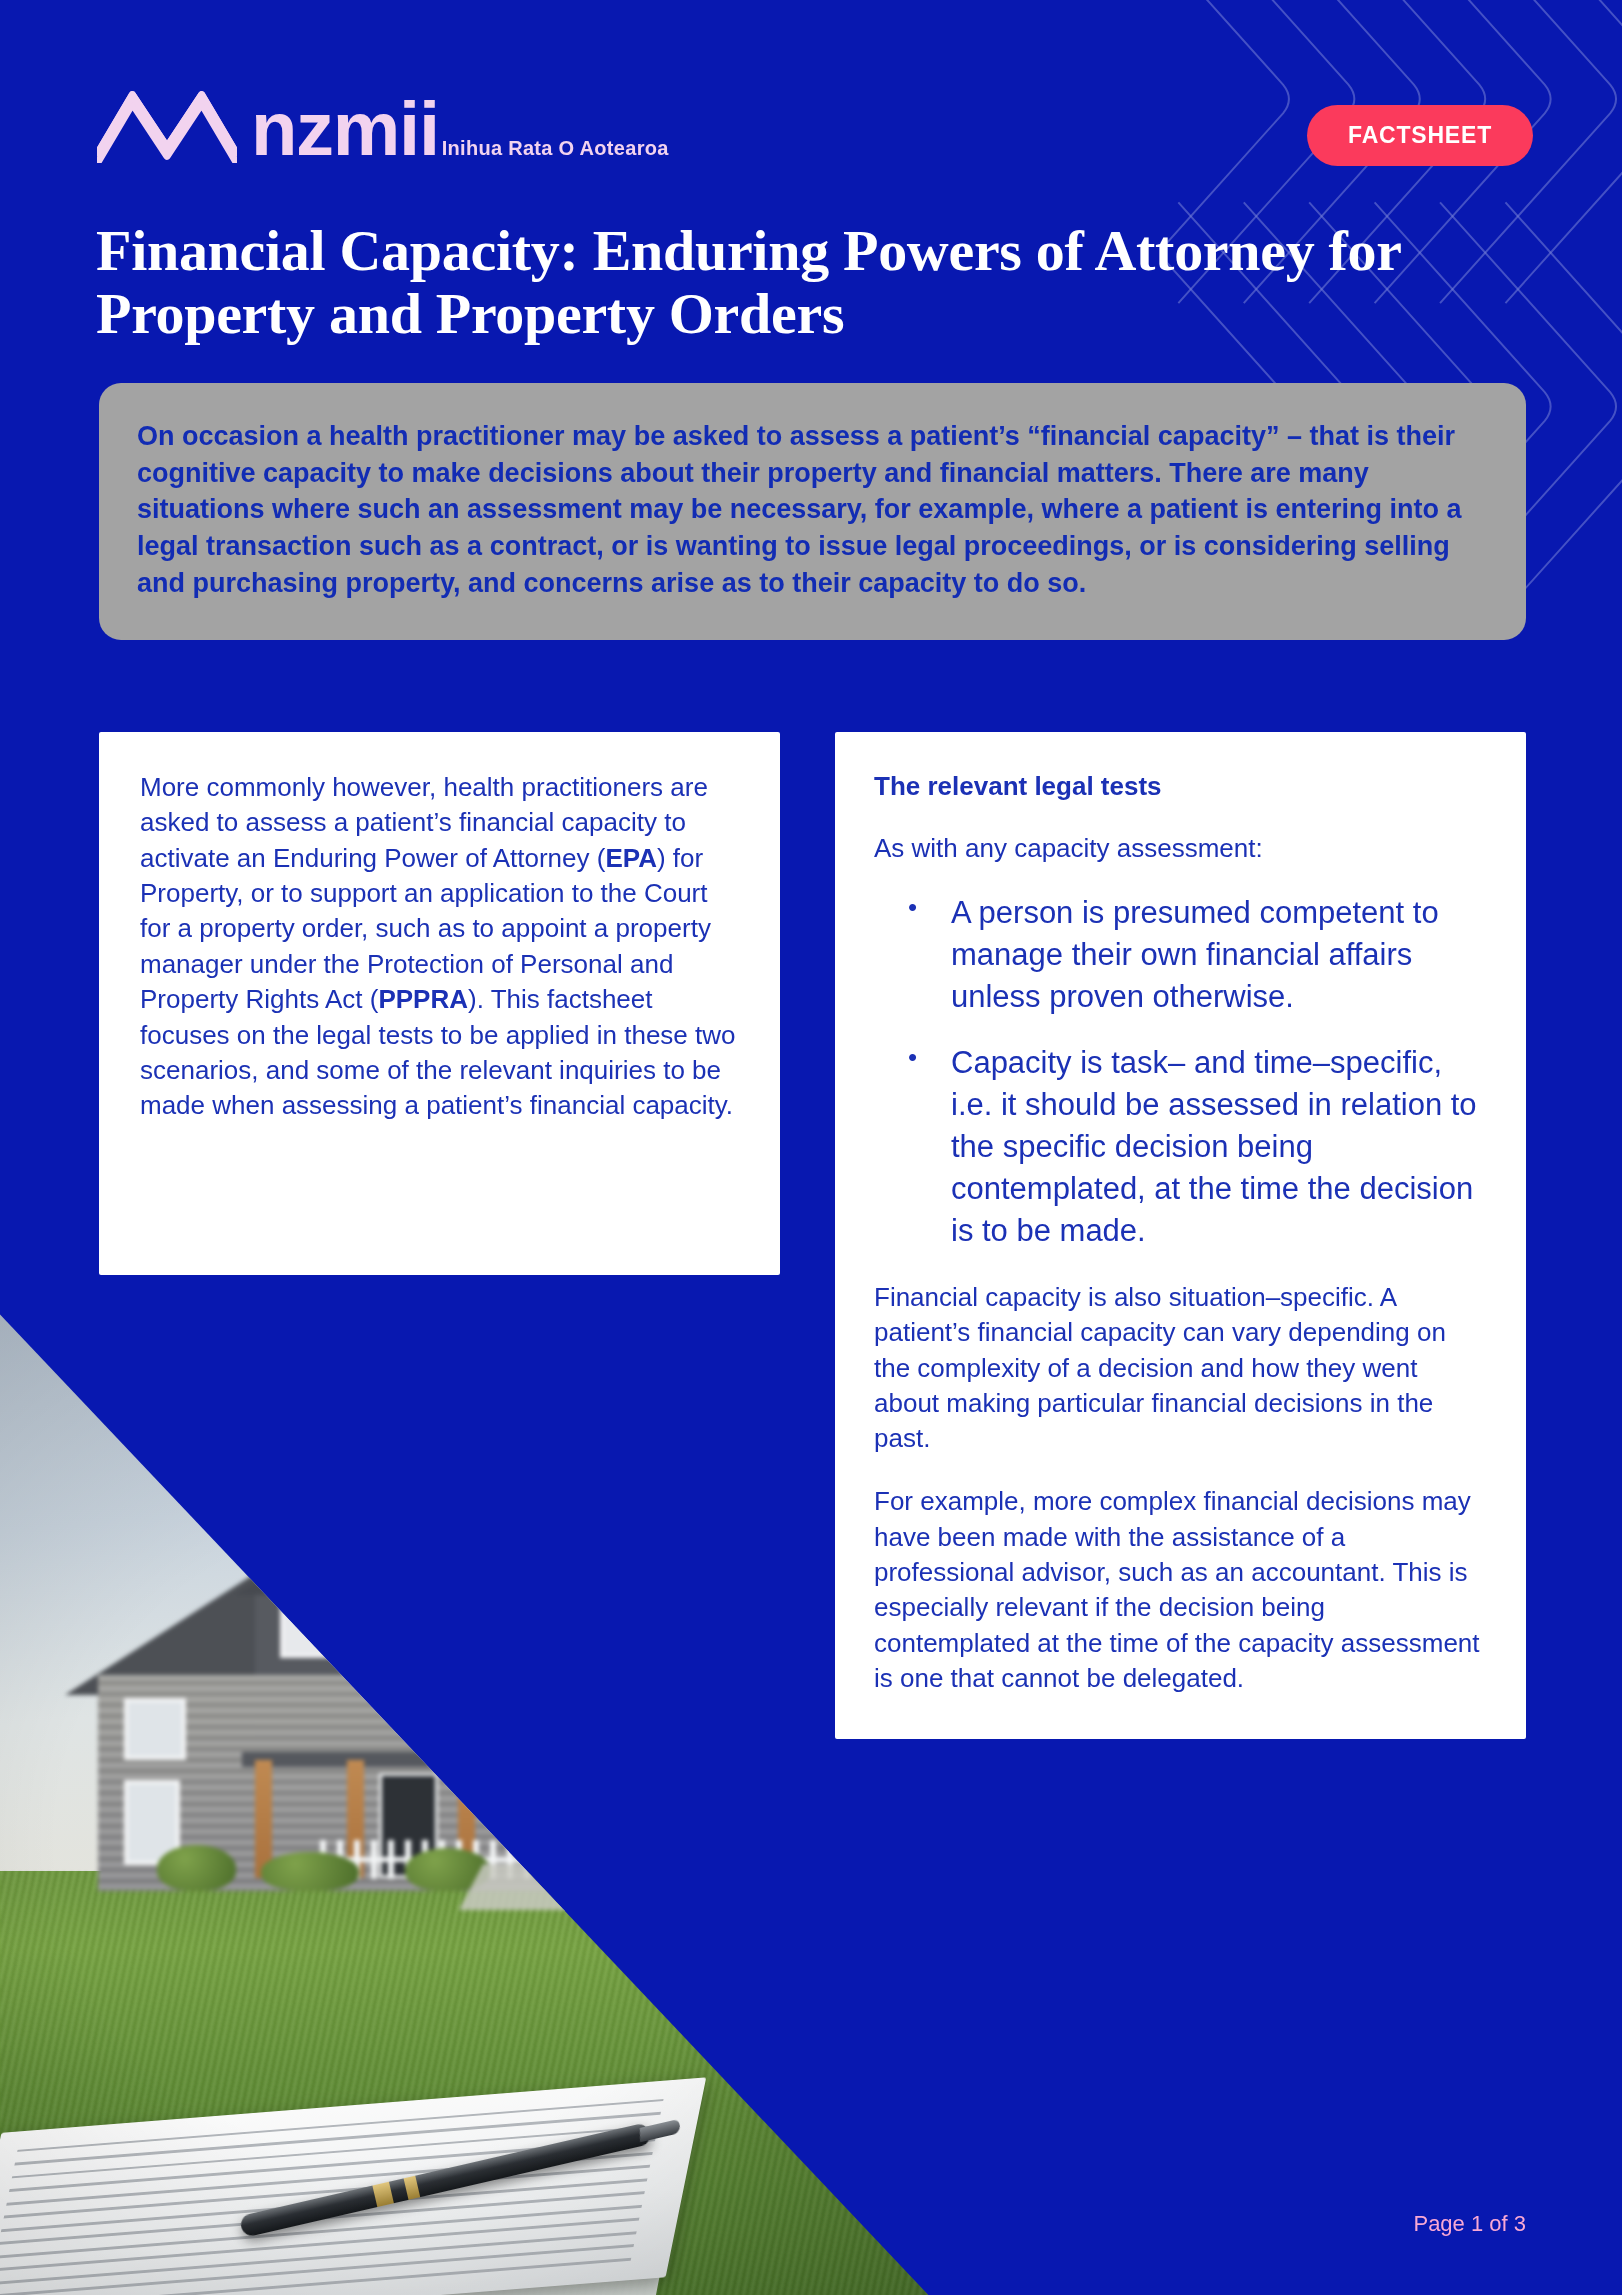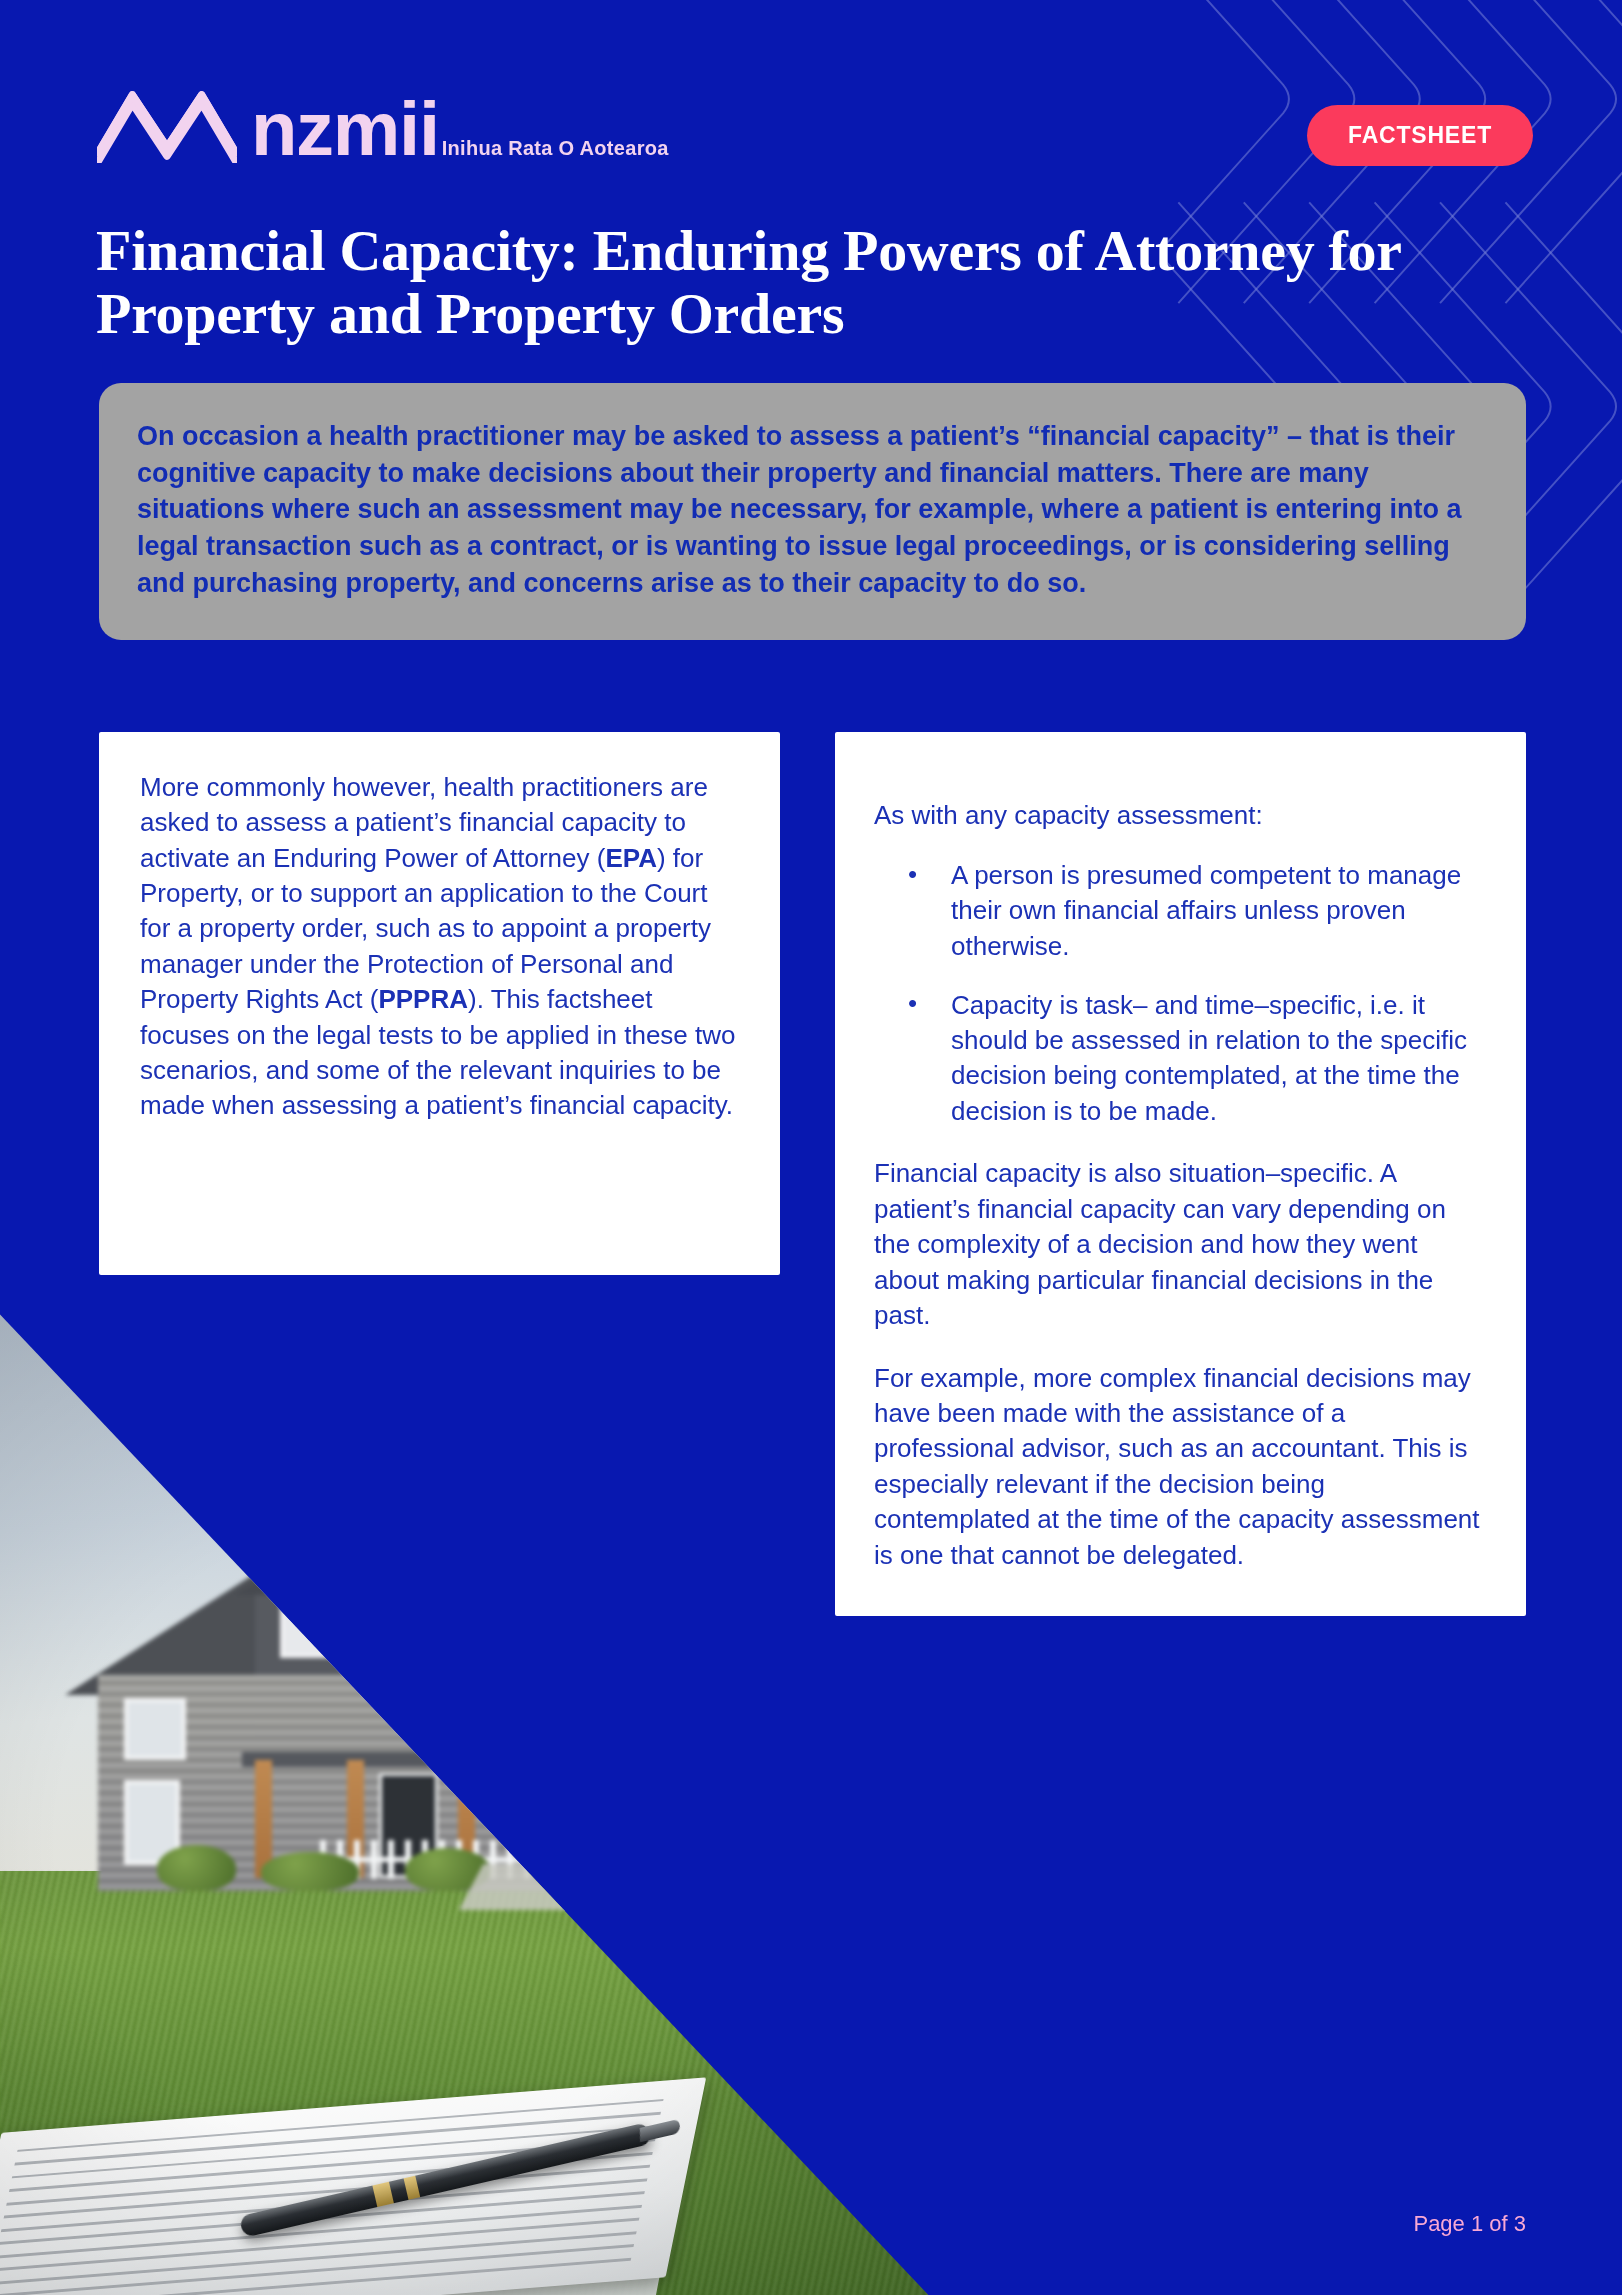--- a/index.html
+++ b/index.html
@@ -172,21 +172,21 @@
     font-size:26px; line-height:1.36;
   }
   .body-txt b{ font-weight:700; }
   .card-right .sec-head{
     color:#1B31B5; font-size:26px; font-weight:700; line-height:1.3;
   }
   .gap{ height:27.5px; }
   ul.bullets{ list-style:none; margin:25px 0 0 0; }
   ul.bullets li{
     position:relative;
-    color:#1B31B5; font-size:26px; line-height:1.36;
+    color:#1B31B5; font-size:31px; line-height:1.36;
     padding-left:77px; margin-bottom:23.6px;
   }
   ul.bullets li:last-child{ margin-bottom:0; }
   ul.bullets li:before{
     content:"•"; position:absolute; left:34px; top:-1.3px; font-size:26px;
   }
 
   .page-no{
     position:absolute; right:97px; bottom:58px;
     color:#f9a8d4; font-size:22px;
@@ -279,20 +279,21 @@
 
 <div class="intro">
   <p>On occasion a health practitioner may be asked to assess a patient’s “financial capacity” – that is their cognitive capacity to make decisions about their property and financial matters. There are many situations where such an assessment may be necessary, for example, where a patient is entering into a legal transaction such as a contract, or is wanting to issue legal proceedings, or is considering selling and purchasing property, and concerns arise as to their capacity to do so.</p>
 </div>
 
 <div class="card card-left">
   <p class="body-txt"><span>More commonly however, health practitioners are asked to assess a patient’s financial capacity to activate an Enduring Power of Attorney (</span><b>EPA</b><span>) for Property, or to support an application to the Court for a property order, such as to appoint a property manager under the Protection of Personal and Property Rights Act (</span><b>PPPRA</b><span>). This factsheet focuses on the legal tests to be applied in these two scenarios, and some of the relevant inquiries to be made when assessing a patient’s financial capacity.</span></p>
 </div>
 
 <div class="card card-right">
+  <div class="sec-head">The relevant legal tests</div>
   <div class="gap"></div>
   <p class="body-txt">As with any capacity assessment:</p>
   <ul class="bullets">
     <li>A person is presumed competent to manage their own financial affairs unless proven otherwise.</li>
     <li>Capacity is task– and time–specific, i.e. it should be assessed in relation to the specific decision being contemplated, at the time the decision is to be made.</li>
   </ul>
   <div class="gap"></div>
   <p class="body-txt">Financial capacity is also situation–specific. A patient’s financial capacity can vary depending on the complexity of a decision and how they went about making particular financial decisions in the past.</p>
   <div class="gap"></div>
   <p class="body-txt">For example, more complex financial decisions may have been made with the assistance of a professional advisor, such as an accountant. This is especially relevant if the decision being contemplated at the time of the capacity assessment is one that cannot be delegated.</p>

